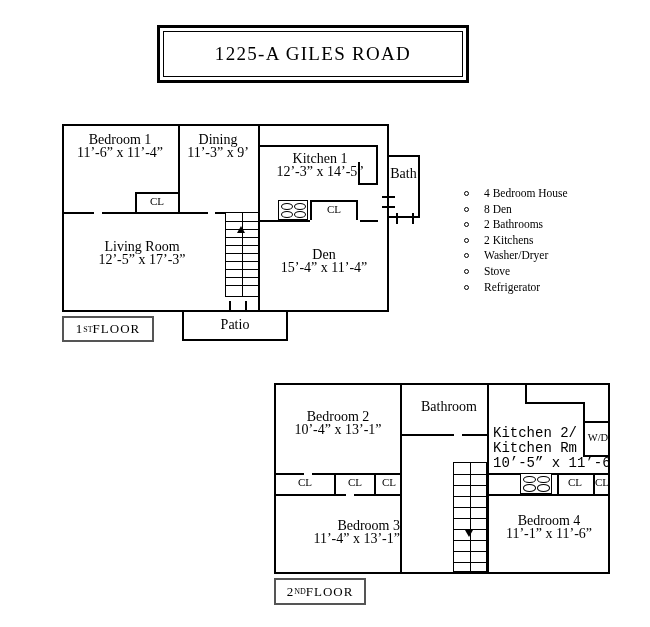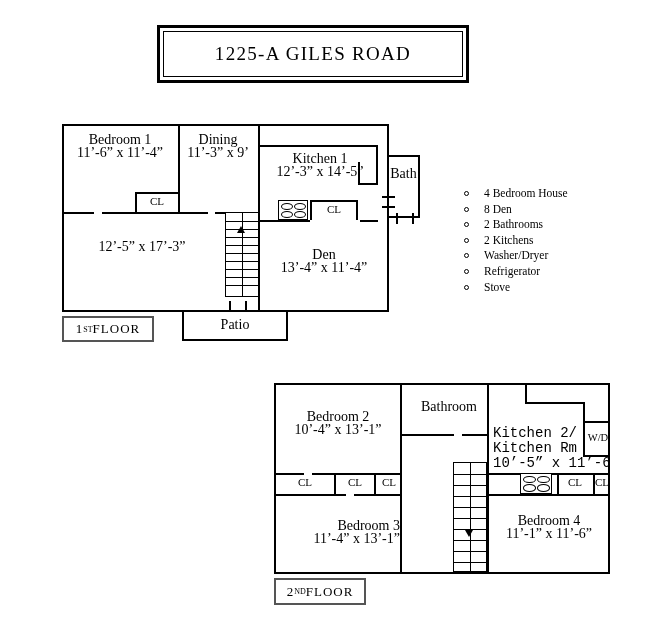--- a/index.html
+++ b/index.html
@@ -254,48 +254,49 @@
     <span class="nm">Dining</span>
     <span class="dim">11’-3” x 9’</span>
   </div>
 
   <div class="room-label" style="left:260px; top:152px; width:120px;">
     <span class="nm">Kitchen 1</span>
     <span class="dim">12’-3” x 14’-5”</span>
   </div>
 
   <div class="room-label" style="left:62px; top:240px; width:160px;">
+    <span class="nm">Living Room</span>
     <span class="dim">12’-5” x 17’-3”</span>
   </div>
 
   <div class="room-label" style="left:262px; top:248px; width:124px;">
     <span class="nm">Den</span>
-    <span class="dim">13’-4” x 11’-4”</span>
+    <span class="dim">15’-4” x 11’-4”</span>
   </div>
 
   <div class="room-label" style="left:388px; top:167px; width:31px;">
     <span class="nm">Bath</span>
   </div>
 
   <div class="floor-box" style="left:62px; top:316px; width:92px; height:26px;">
     <span>1</span>
       <sup>ST</sup>
       <span> FLOOR</span>
   </div>
 </div>
 
 <div id="features">
   <ul>
     <li><span class="bullet"></span><span>4 Bedroom House</span></li>
     <li><span class="bullet"></span><span>8 Den</span></li>
     <li><span class="bullet"></span><span>2 Bathrooms</span></li>
     <li><span class="bullet"></span><span>2 Kitchens</span></li>
     <li><span class="bullet"></span><span>Washer/Dryer</span></li>
+    <li><span class="bullet"></span><span>Stove</span></li>
     <li><span class="bullet"></span><span>Refrigerator</span></li>
-    <li><span class="bullet"></span><span>Stove</span></li>
   </ul>
 </div>
 
 <div class="plan" id="floor2-plan" style="left:0; top:0; width:650px; height:627px;">
 
   <div class="wall wall-h" style="left:274px; top:383px; width:336px;"></div>
   <div class="wall wall-v" style="left:274px; top:383px; height:191px;"></div>
   <div class="wall wall-h" style="left:274px; top:572px; width:336px;"></div>
   <div class="wall wall-v" style="left:608px; top:383px; height:191px;"></div>
 

